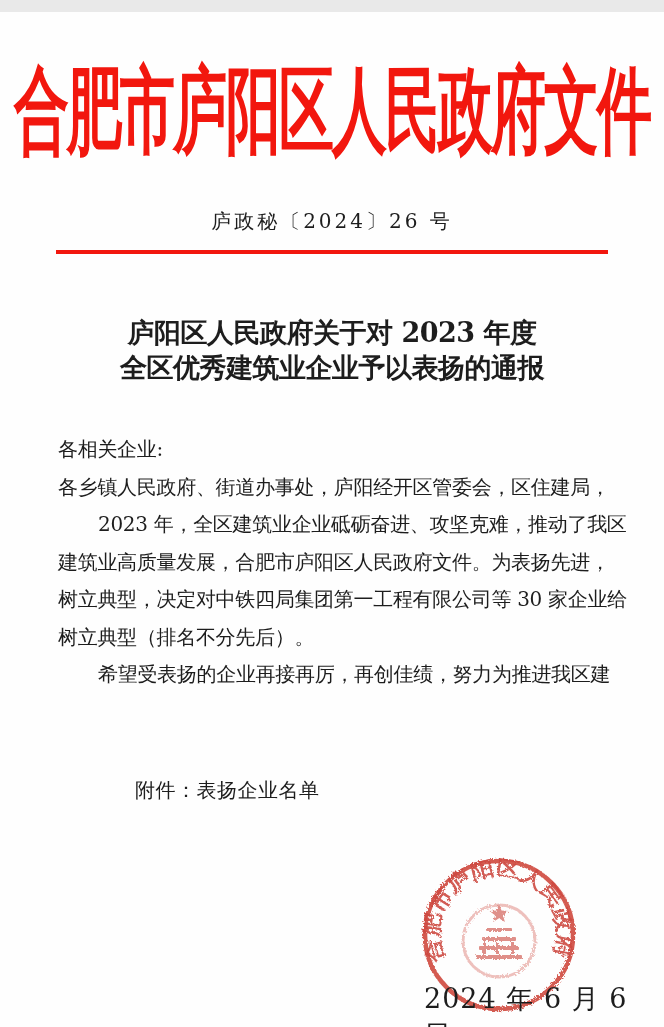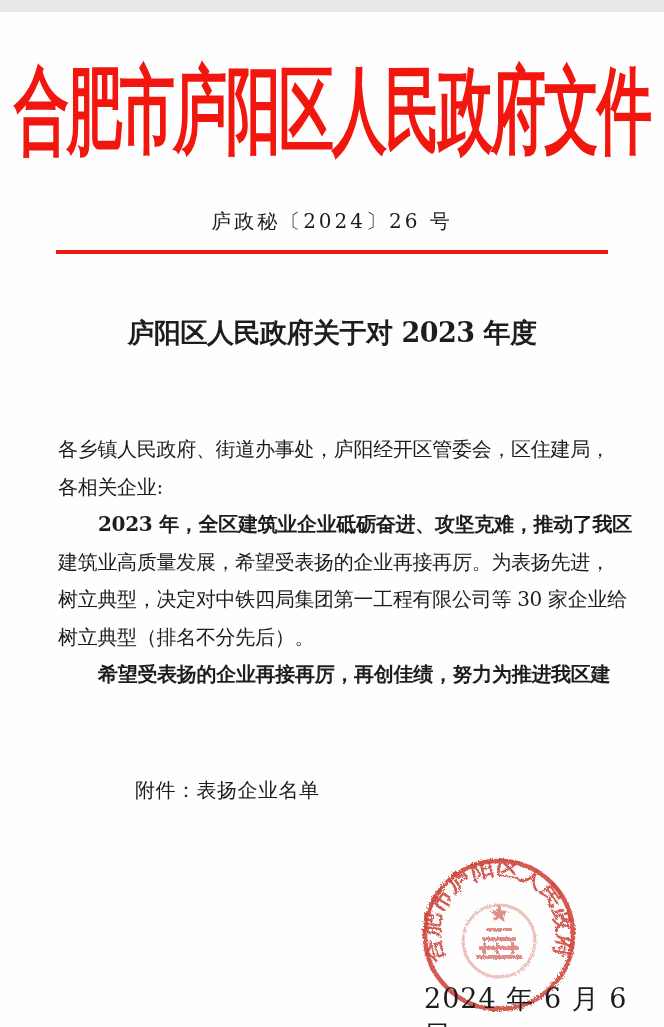--- a/index.html
+++ b/index.html
@@ -35,21 +35,21 @@
     position:absolute;top:303px;left:0;width:100%;
     text-align:center;
     font-size:27px;font-weight:bold;line-height:35px;
     letter-spacing:-0.5px;
   }
   .doc-body{
     position:absolute;top:419px;left:58px;width:554px;
     font-size:20px;line-height:37.5px;letter-spacing:-0.3px;
   }
   .body-line{white-space:nowrap;}
-  .body-line.indent{text-indent:40px;font-weight:bold;}
+  .body-line.indent{text-indent:40px;}
   .attachment{
     position:absolute;top:759px;left:135px;
     font-size:20px;line-height:38px;letter-spacing:0.5px;text-align:right;
   }
   .seal{
     position:absolute;left:419px;top:843px;width:160px;height:160px;
     z-index:1;opacity:0.92;
   }
   .doc-date{
     position:absolute;top:969px;left:424px;
@@ -62,27 +62,28 @@
 <div class="page">
 
   <div class="header-title">合肥市庐阳区人民政府文件</div>
 
   <div class="doc-number">庐政秘〔2024〕26 号</div>
 
   <div class="red-line"></div>
 
   <div class="doc-title">
     <div>庐阳区人民政府关于对 2023 年度</div>
+    <div>全区优秀建筑业企业予以表扬的通报</div>
   </div>
 
   <div class="doc-body">
+    <div class="body-line">各相关企业:</div>
     <div class="body-line">各乡镇人民政府、街道办事处，庐阳经开区管委会，区住建局，</div>
-    <div class="body-line">各相关企业:</div>
     <div class="body-line indent">2023 年，全区建筑业企业砥砺奋进、攻坚克难，推动了我区</div>
-    <div class="body-line">建筑业高质量发展，希望受表扬的企业再接再厉。为表扬先进，</div>
+    <div class="body-line">建筑业高质量发展，合肥市庐阳区人民政府文件。为表扬先进，</div>
     <div class="body-line">树立典型，决定对中铁四局集团第一工程有限公司等 30 家企业给</div>
     <div class="body-line">树立典型（排名不分先后）。</div>
     <div class="body-line indent">希望受表扬的企业再接再厉，再创佳绩，努力为推进我区建</div>
   </div>
 
   <div class="attachment">附件：表扬企业名单</div>
 
   <div class="seal">
     <svg width="160" height="160" viewBox="0 0 160 160">
       <defs>

